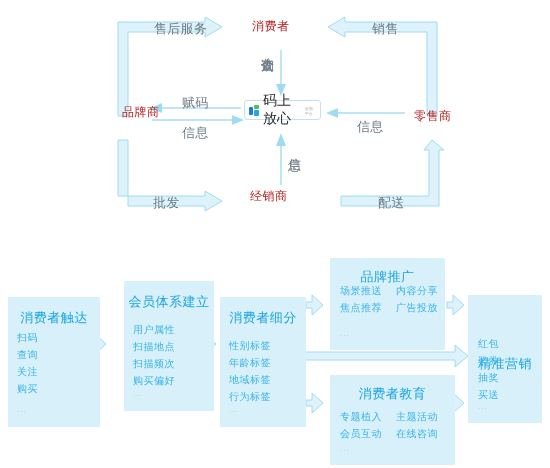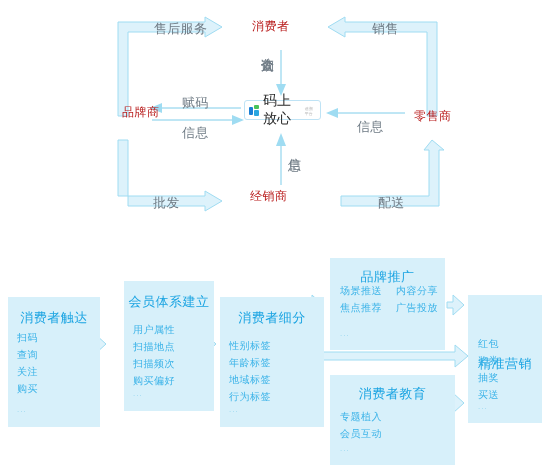--- a/index.html
+++ b/index.html
@@ -183,21 +183,21 @@
     <div class="card-title" style="top:12px;">会员体系建立</div>
     <div class="lines" style="left:9px;top:40px;">
       <div>用户属性</div>
       <div>扫描地点</div>
       <div>扫描频次</div>
       <div>购买偏好</div>
     </div>
     <div class="ellipsis" style="left:9px;top:111px;">···</div>
   </div>
 
-  <div class="card" style="left:220px;top:297px;width:104px;height:130px;">
+  <div class="card" style="left:220px;top:297px;width:86px;height:130px;">
     <div class="card-title" style="top:12px;">消费者细分</div>
     <div class="lines" style="left:9px;top:40px;">
       <div>性别标签</div>
       <div>年龄标签</div>
       <div>地域标签</div>
       <div>行为标签</div>
     </div>
     <div class="ellipsis" style="left:9px;top:111px;">···</div>
   </div>
 
@@ -215,20 +215,24 @@
     </div>
     <div class="ellipsis" style="left:10px;top:74px;">···</div>
   </div>
 
   <div class="card" style="left:330px;top:375px;width:125px;height:90px;">
     <div class="card-title" style="top:10px;">消费者教育</div>
     <div class="lines two-col" style="left:10px;top:33px;">
       <div>
         <div>专题植入</div>
         <div>会员互动</div>
+      </div>
+      <div>
+        <div>主题活动</div>
+        <div>在线咨询</div>
       </div>
     </div>
     <div class="ellipsis" style="left:10px;top:72px;">···</div>
   </div>
 
   <div class="card" style="left:468px;top:295px;width:74px;height:128px;">
     <div class="card-title" style="top:12px;margin-top:48px;">精准营销</div>
     <div class="lines" style="left:10px;top:40px;">
       <div>红包</div>
       <div>奖券</div>

